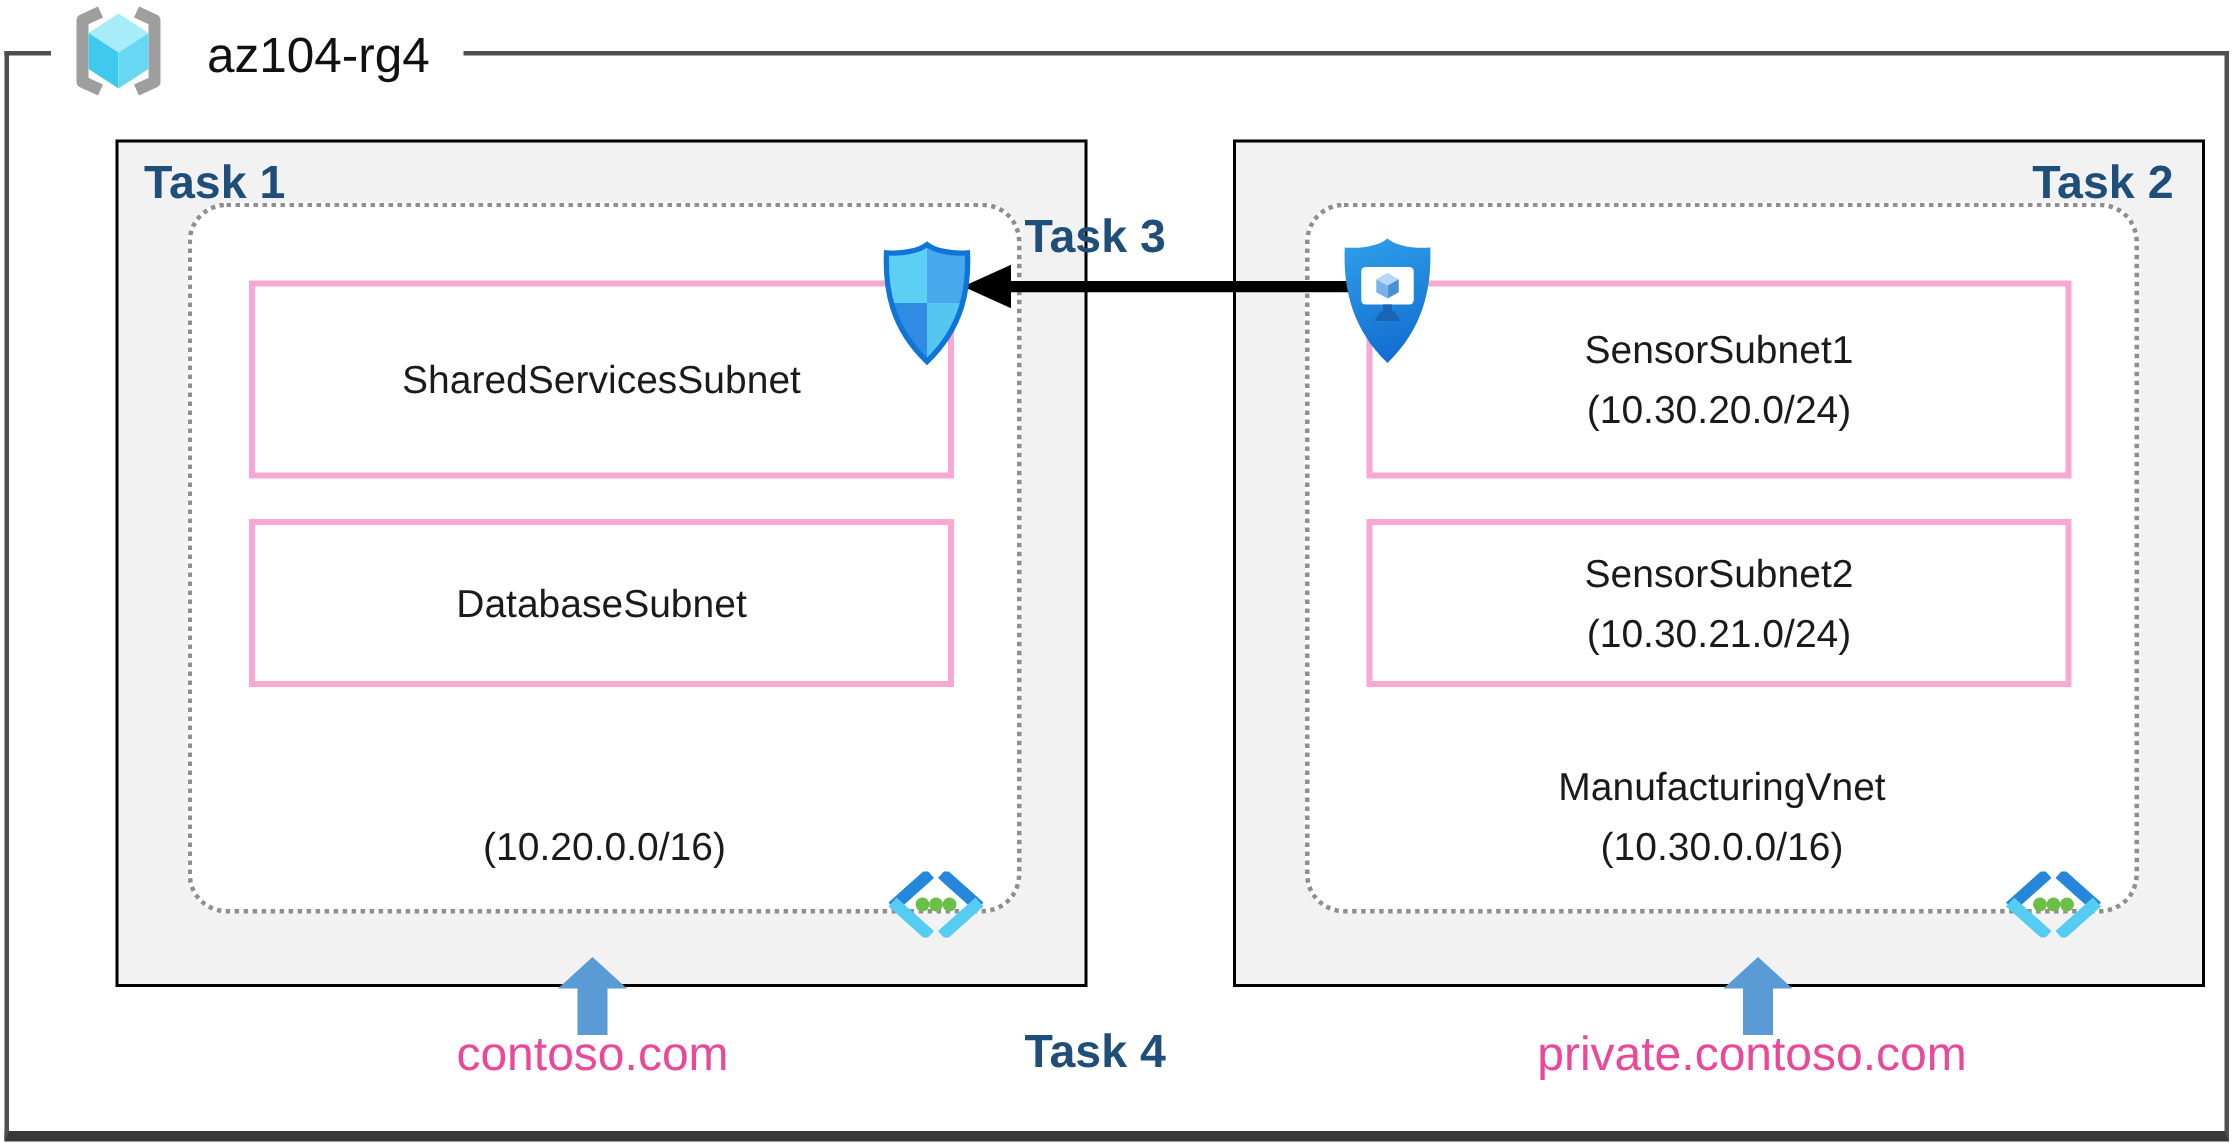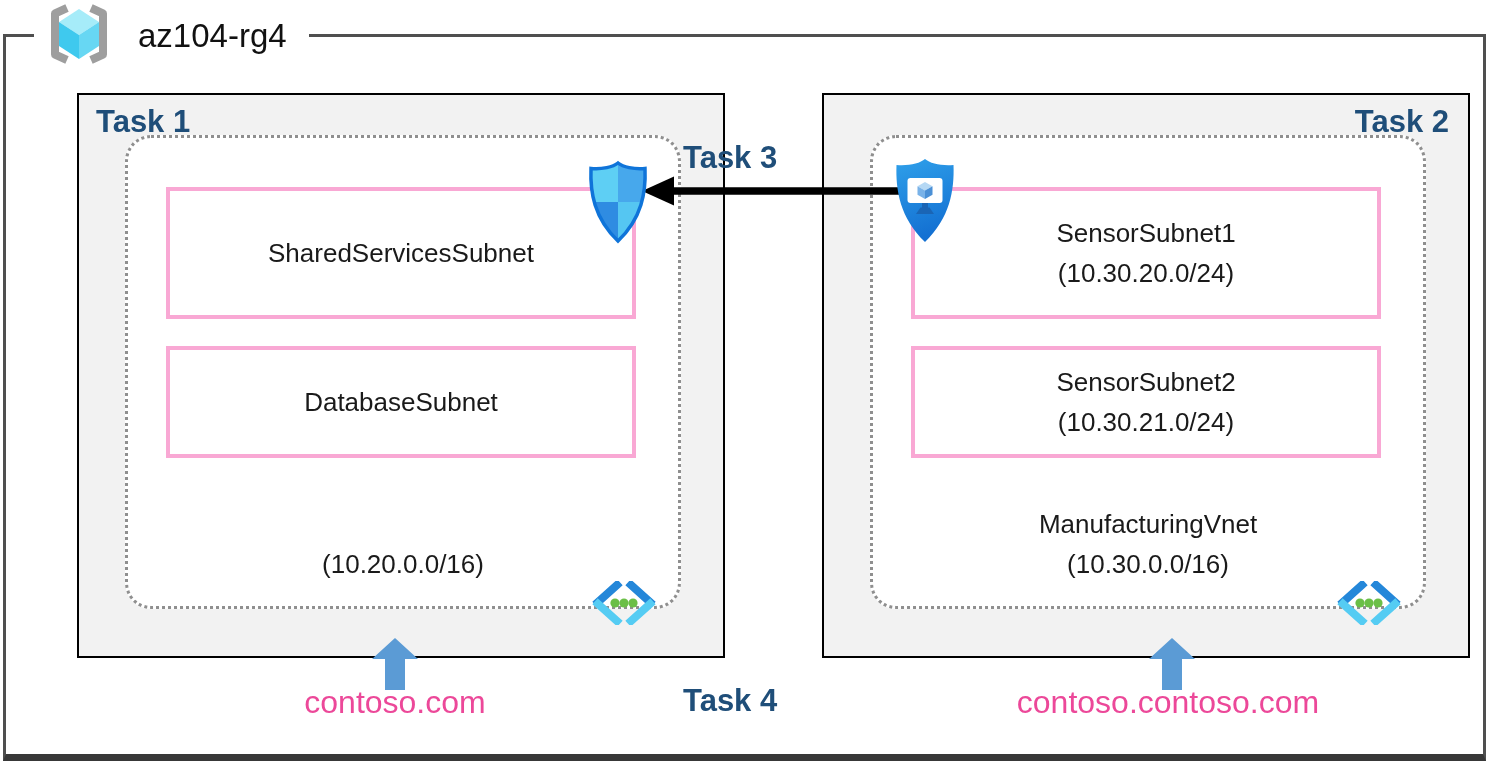--- a/index.html
+++ b/index.html
@@ -192,15 +192,15 @@
     <svg width="46" height="52" viewBox="0 0 46 52">
       <polygon points="23,0 46,21 33,21 33,52 13,52 13,21 0,21" fill="#5B9BD5"></polygon>
     </svg>
   </span>
   <span class="up-arrow" id="up-arrow-right">
     <svg width="46" height="52" viewBox="0 0 46 52">
       <polygon points="23,0 46,21 33,21 33,52 13,52 13,21 0,21" fill="#5B9BD5"></polygon>
     </svg>
   </span>
   <div class="dns-label" id="dns-left">contoso.com</div>
-  <div class="dns-label" id="dns-right">contoso.contoso.com</div>
+  <div class="dns-label" id="dns-right">private.contoso.com</div>
 
 </div>
 
 </body></html>

